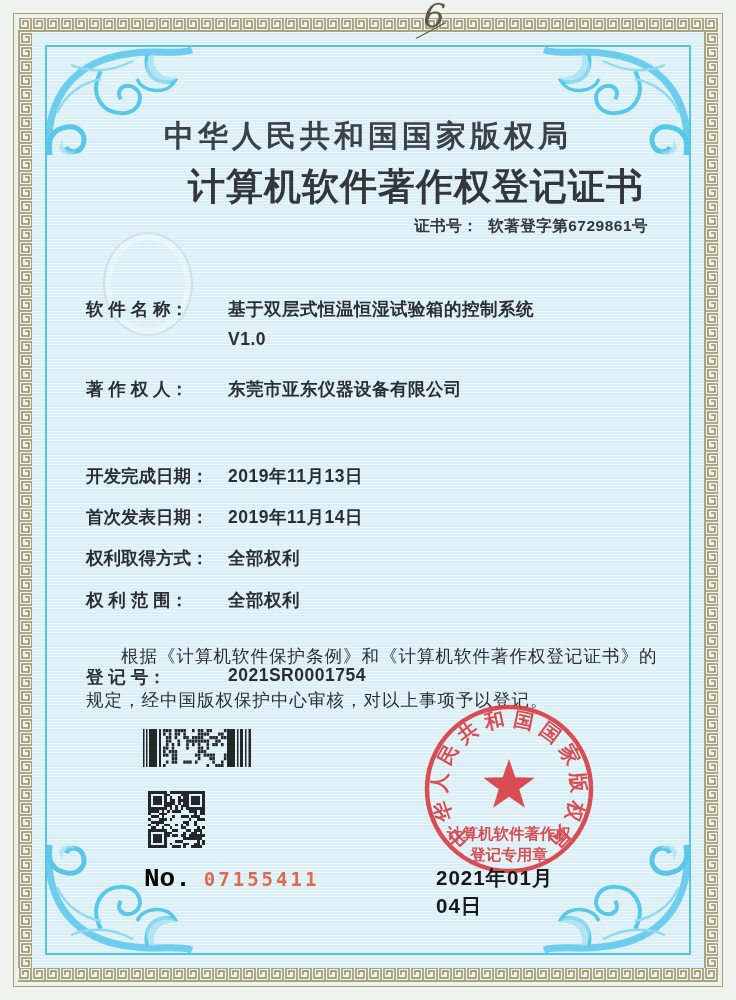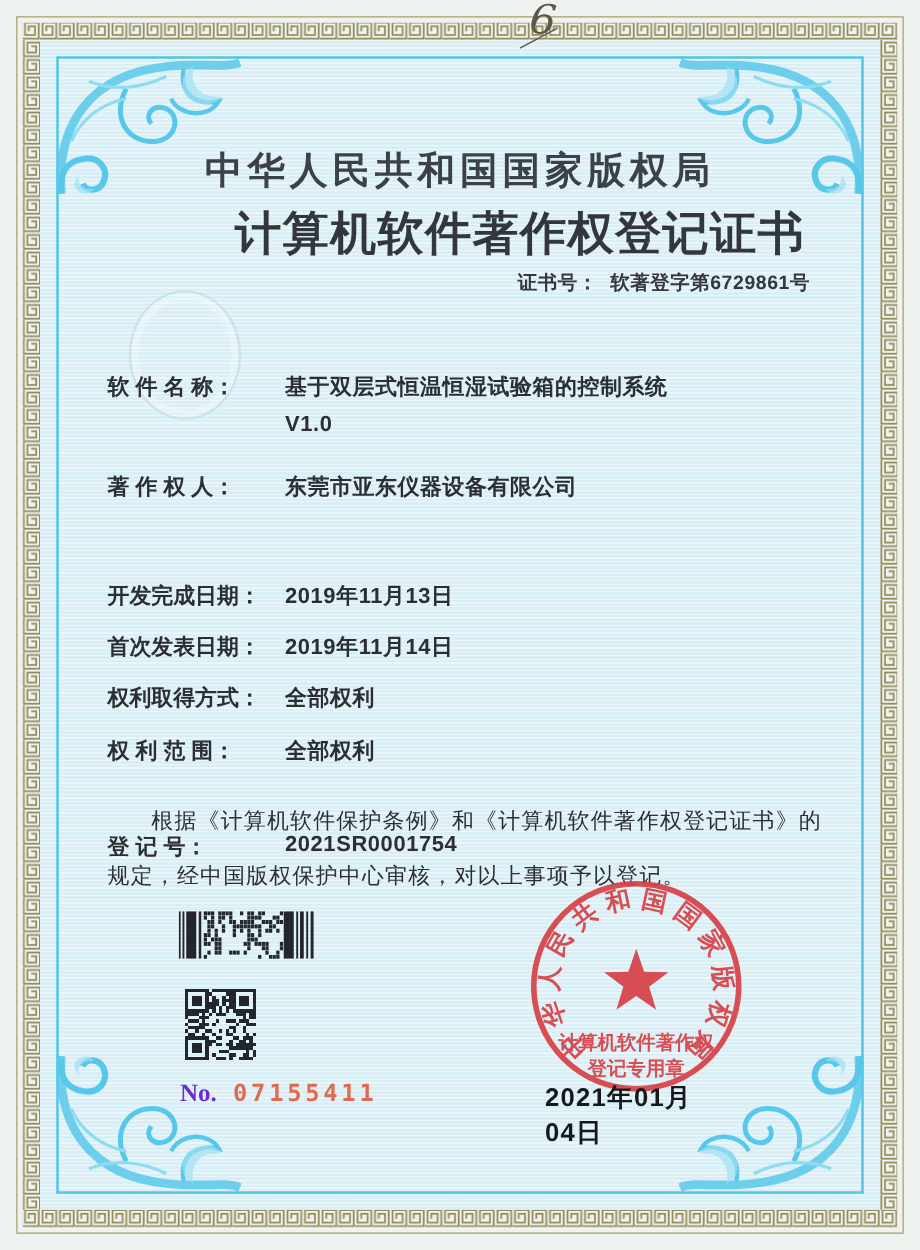--- a/index.html
+++ b/index.html
@@ -67,22 +67,22 @@
   .fvalue .l2{display:block;margin-top:8px;}
   
   .statement{position:absolute;left:86px;top:634px;width:572px;
     font-size:17.5px;font-weight:500;color:#2b2e33;line-height:44px;letter-spacing:1px;}
   .statement .ln1{text-indent:2em;}
   
   .barcode{position:absolute;left:143px;top:729px;}
   .qrcode{position:absolute;left:148px;top:791px;}
   
   .serial{position:absolute;left:144px;top:864px;}
-  .serial .no-lbl{font-family:Liberation Serif, serif;
-    font-size:20px;font-weight:600;color:#6d28d9;}
+  .serial .no-lbl{font-family:Liberation Mono, monospace;
+    font-size:26px;font-weight:600;color:#000000;}
   .serial .no-val{font-family:"DejaVu Sans Mono",monospace;font-size:19px;
     color:#df6a52;letter-spacing:3px;margin-left:13px;font-weight:600;}
   
   .seal{position:absolute;left:416px;top:698px;opacity:.92;}
   .issue-date{position:absolute;left:436px;top:864px;width:140px;
     font-size:20.5px;font-weight:700;letter-spacing:1px;color:#17181c;}
   svg{display:block;}
 </style>
 </head>
 <body>

